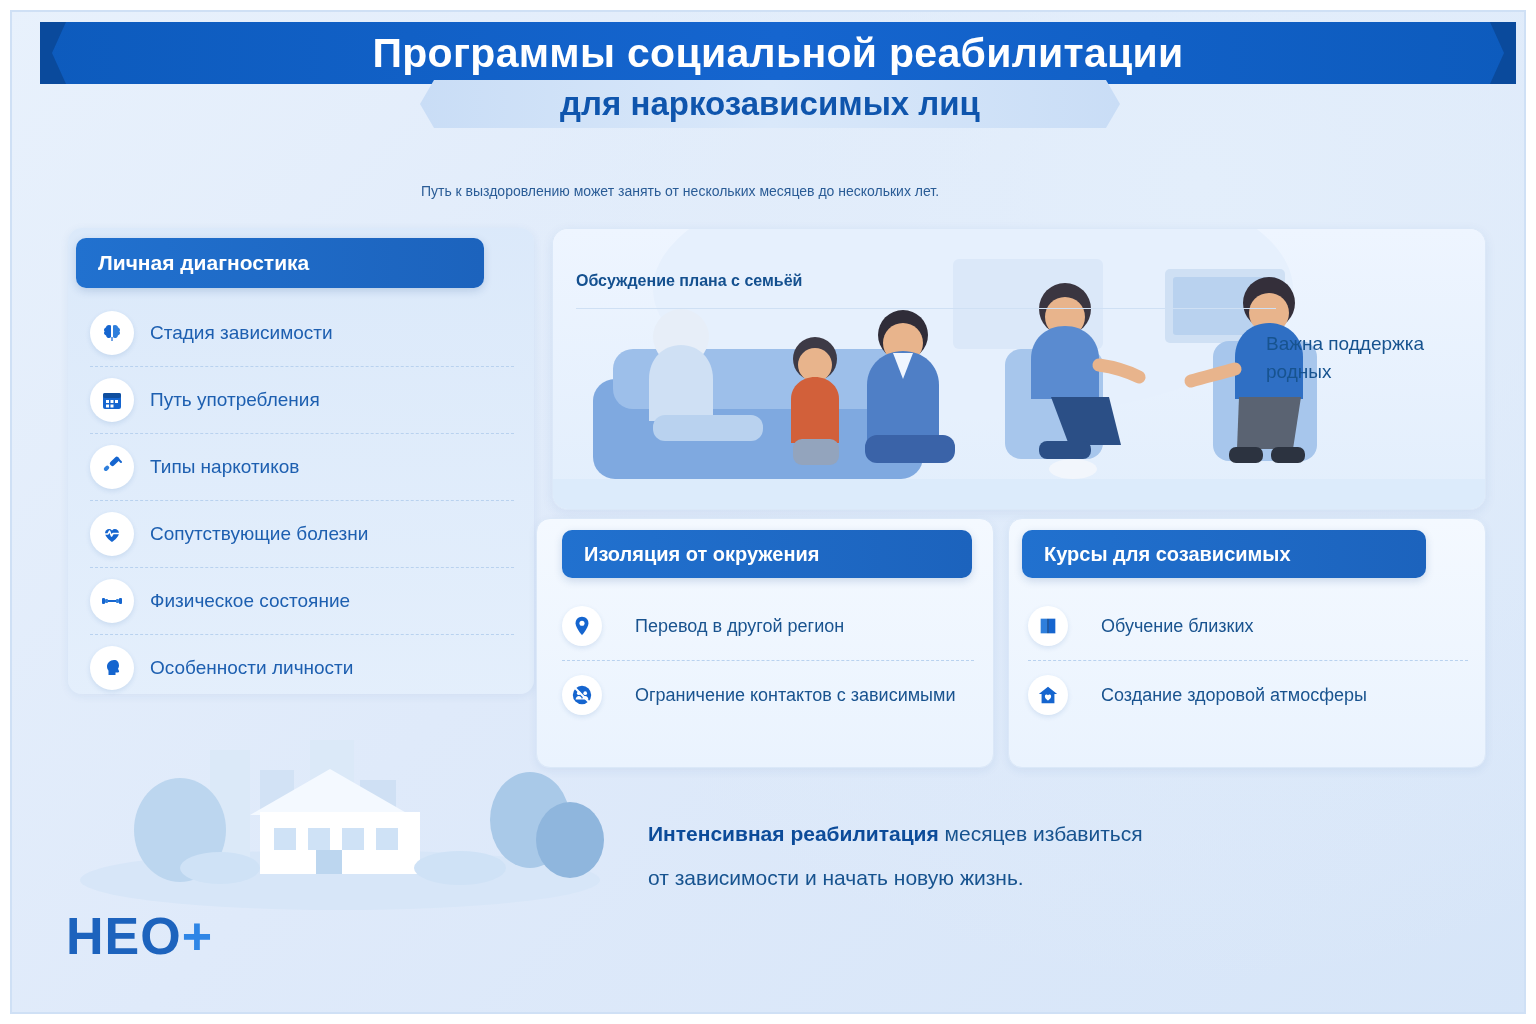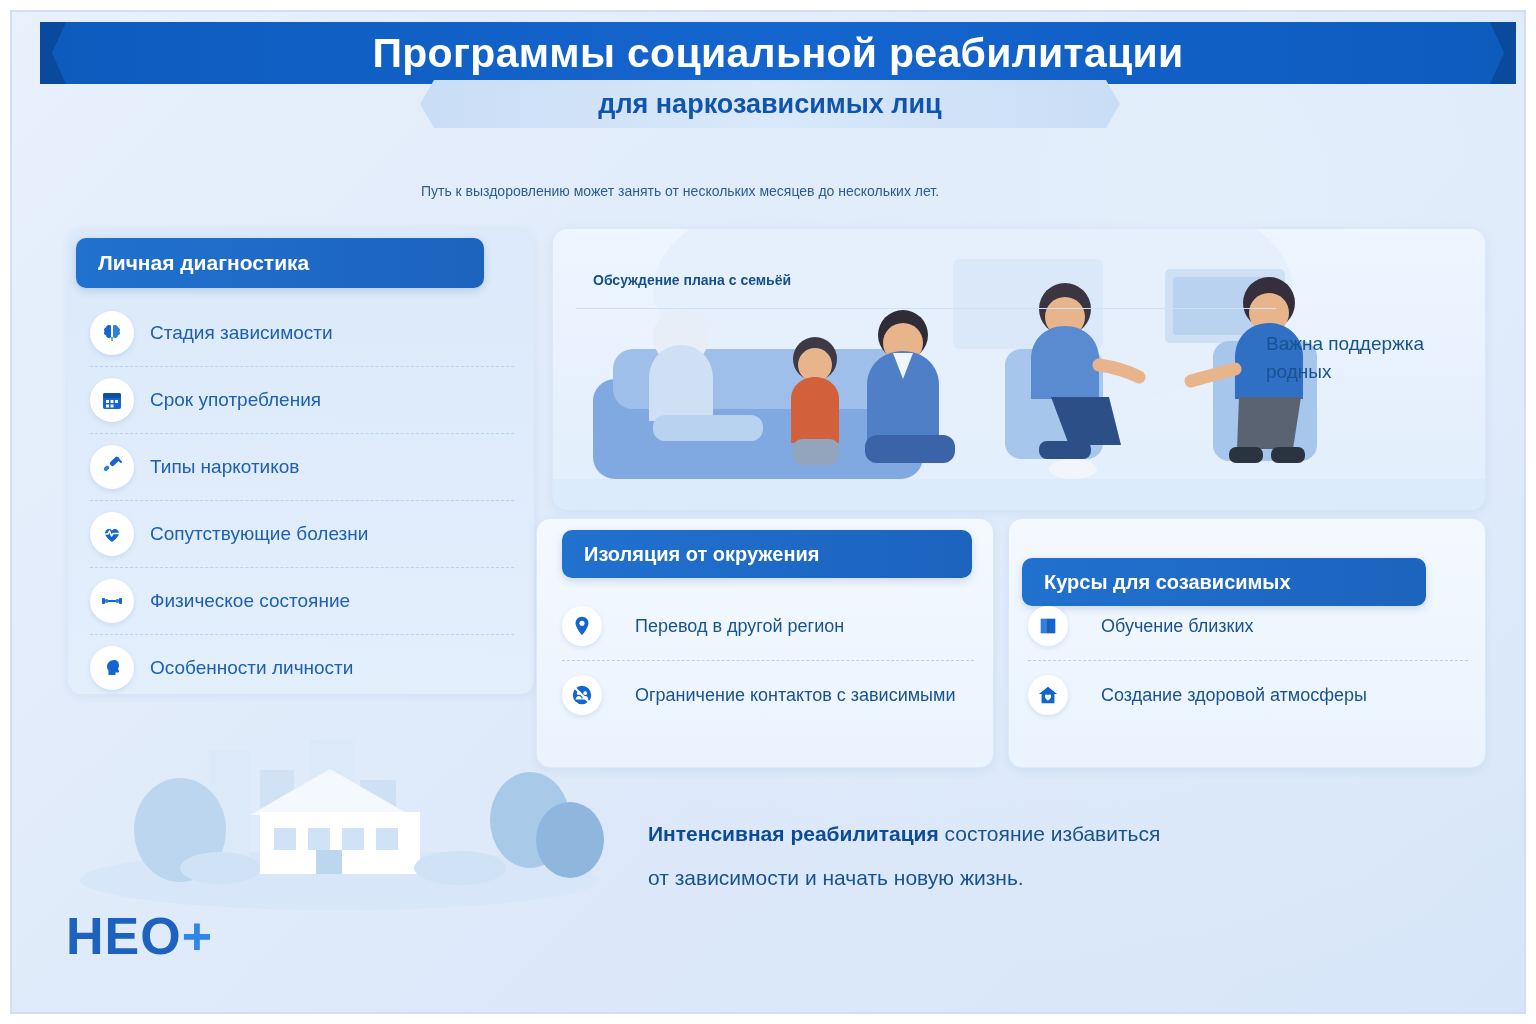--- a/index.html
+++ b/index.html
@@ -83,21 +83,21 @@
     width: 700px;
     height: 48px;
     background: linear-gradient(90deg, #c9ddf6 0%, #d9e8fa 50%, #c9ddf6 100%);
     display: flex;
     align-items: center;
     justify-content: center;
     clip-path: polygon(14px 0, 686px 0, 700px 24px, 686px 48px, 14px 48px, 0 24px);
   }
   .title-sub {
     color: #0f55ad;
-    font-size: 27px;
+    font-size: 33px;
     font-weight: bold;
     white-space: nowrap;
   }
 
   .intro {
     position: absolute;
     top: 183px;
     left: 0;
     width: 1360px;
     text-align: center;
@@ -177,23 +177,22 @@
     border: 1px solid #dbe8f8;
     border-radius: 16px;
     box-shadow: 0 3px 12px rgba(30,80,150,0.08);
     overflow: hidden;
   }
   .illus-title {
     position: absolute;
     left: 576px;
     top: 272px;
     color: #14508f;
-    font-size: 14px;
+    font-size: 16px;
     font-weight: bold;
-    margin-left: 17px;
   }
   .illus-underline {
     position: absolute;
     left: 576px;
     top: 308px;
     width: 700px;
     height: 1px;
     background: #cfe0f4;
   }
   .illus-side {
@@ -212,21 +211,21 @@
     position: absolute;
     background: linear-gradient(180deg, #f4f9ff 0%, #eaf3fe 100%);
     border: 1px solid #dbe8f8;
     border-radius: 14px;
     box-shadow: 0 3px 10px rgba(30,80,150,0.07);
   }
   #card-isolation { left: 536px; top: 518px; width: 456px; height: 248px; }
   #card-codependent { left: 1008px; top: 518px; width: 476px; height: 248px; }
 
   #chip-isolation { position: absolute; left: 562px; top: 530px; width: 410px; height: 48px; font-size: 20px; }
-  #chip-codependent { position: absolute; left: 1022px; top: 558px; width: 404px; height: 48px; font-size: 20px; }
+  #chip-codependent { position: absolute; left: 1022px; top: 530px; width: 404px; height: 48px; font-size: 20px; }
 
   .card-list { position: absolute; }
   #list-isolation { left: 562px; top: 592px; width: 412px; }
   #list-codependent { left: 1028px; top: 592px; width: 440px; }
   .card-list .li-row { height: 68px; gap: 20px; }
   .card-list .ic-circle { width: 40px; height: 40px; margin-right: 13px; }
   .card-list .li-text { color: #19538f; font-size: 18px; }
 
   
   .bottom-text {
@@ -300,21 +299,21 @@
         <svg width="24" height="24" viewBox="0 0 24 24" fill="none">
           <rect x="3" y="5" width="18" height="16" rx="2" fill="#1565cf"></rect>
           <rect x="3" y="5" width="18" height="5" rx="2" fill="#0f4e9e"></rect>
           <rect x="6" y="12" width="3" height="3" fill="#ffffff"></rect>
           <rect x="10.5" y="12" width="3" height="3" fill="#ffffff"></rect>
           <rect x="15" y="12" width="3" height="3" fill="#ffffff"></rect>
           <rect x="6" y="16.5" width="3" height="3" fill="#ffffff"></rect>
           <rect x="10.5" y="16.5" width="3" height="3" fill="#ffffff"></rect>
         </svg>
       </span>
-      <span class="li-text">Срок употребления</span>
+      <span class="li-text">Путь употребления</span>
     </div>
 
     <div class="li-row">
       <span class="ic-circle">
         <svg width="24" height="24" viewBox="0 0 24 24" fill="none">
           <rect x="9" y="8.5" width="11" height="5" rx="2" transform="rotate(-45 9 8.5)" fill="#1565cf"></rect>
           <rect x="3" y="14" width="6" height="4" rx="2" transform="rotate(-45 3 14)" fill="#2f7fdc"></rect>
           <path d="M17 3l4 4" stroke="#1565cf" stroke-width="2" stroke-linecap="round"></path>
         </svg>
       </span>
@@ -481,21 +480,21 @@
     <rect x="248" y="128" width="22" height="22" fill="#cfe2f6"></rect>
     <rect x="282" y="128" width="22" height="22" fill="#cfe2f6"></rect>
     <rect x="316" y="128" width="22" height="22" fill="#cfe2f6"></rect>
     <rect x="256" y="150" width="26" height="24" fill="#bcd6ef"></rect>
     <ellipse cx="160" cy="168" rx="40" ry="16" fill="#cfe2f6"></ellipse>
     <ellipse cx="400" cy="168" rx="46" ry="17" fill="#cfe2f6"></ellipse>
   </svg>
 
   <div class="bottom-text">
     <div>
-      <b>Интенсивная реабилитация</b><span> состояние избавиться</span>
+      <b>Интенсивная реабилитация</b><span> месяцев избавиться</span>
     </div>
     <div>от зависимости и начать новую жизнь.</div>
   </div>
 
   <div class="logo">
     <span>НЕО</span><span class="plus">+</span>
   </div>
 </div>
 
 </body></html>

